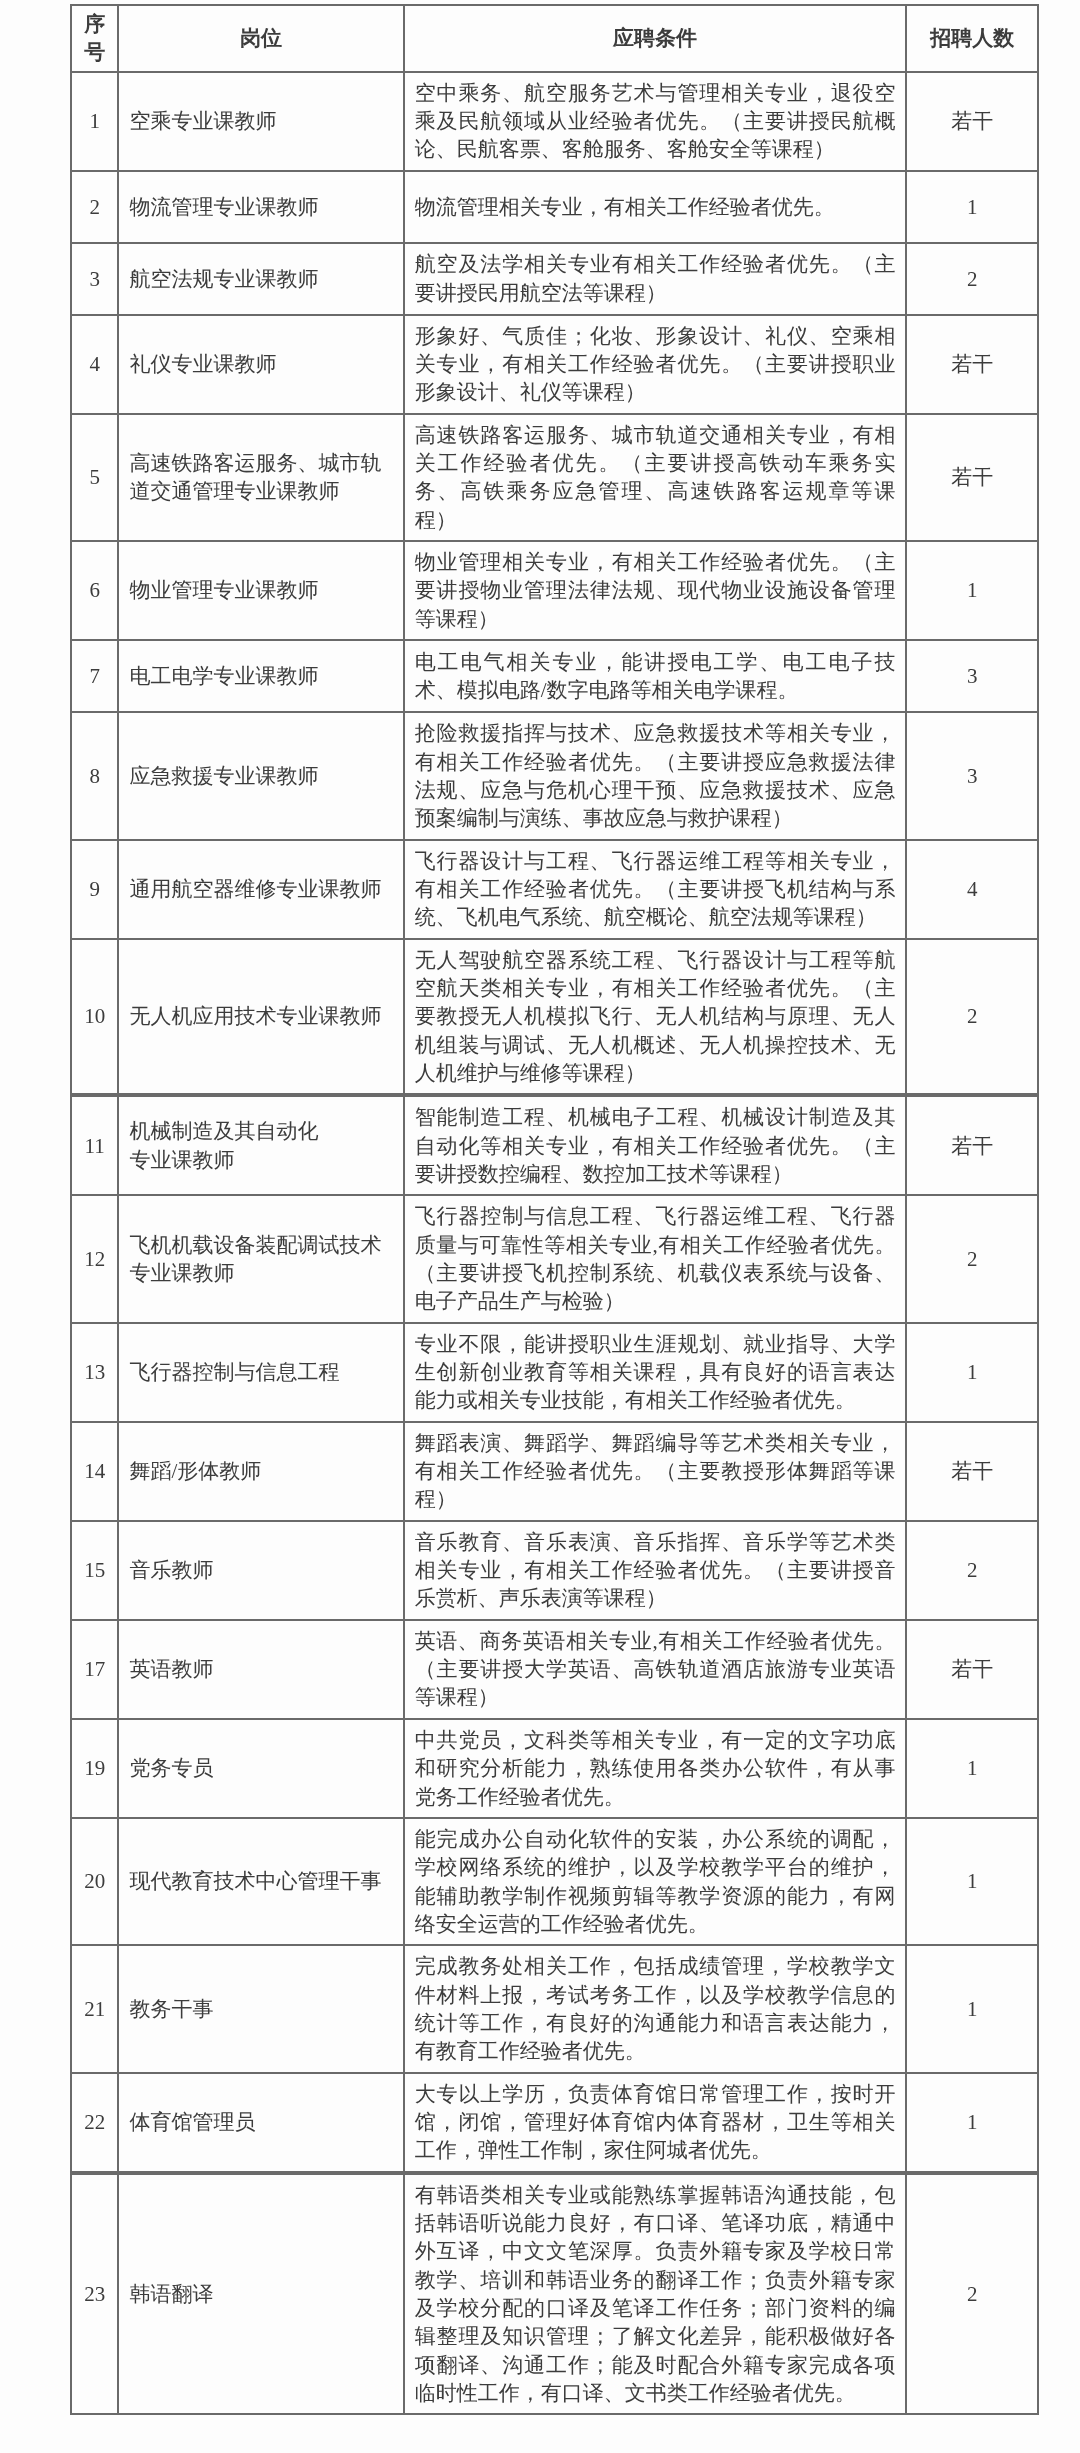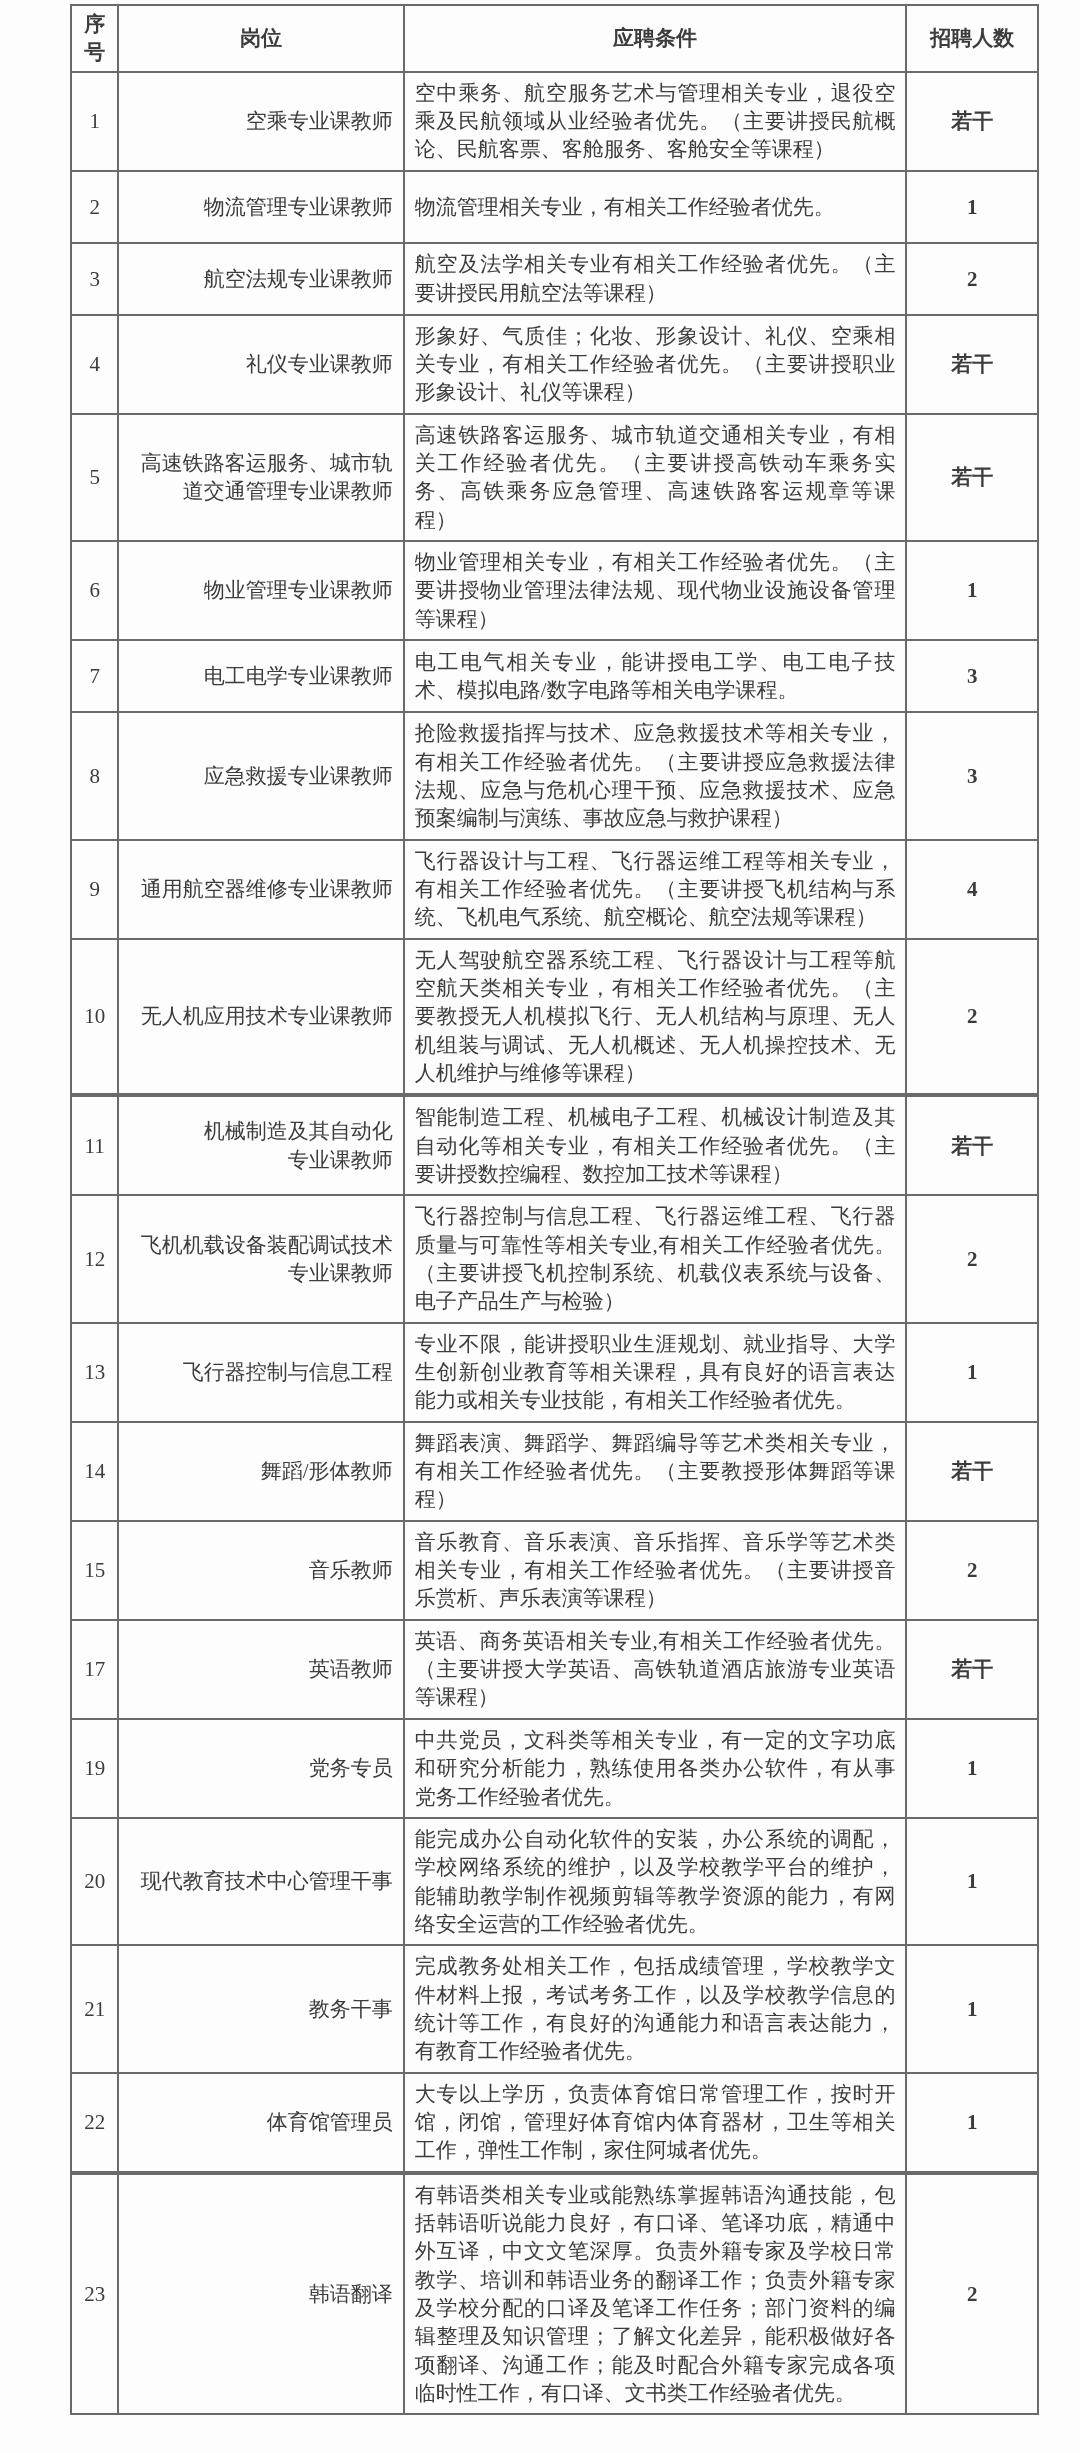--- a/index.html
+++ b/index.html
@@ -41,33 +41,32 @@
   tbody td {
     height: 72px; 
     font-size: 21px;
     line-height: 1.35;
   }
   td.cell-no {
     text-align: center;
     padding: 4px 2px;
   }
   td.cell-pos {
-    text-align: right;
+    text-align: left;
     padding: 4px 10px;
     white-space: pre-line;
   }
   td.cell-req {
     text-align: justify;
     padding: 6px 10px;
     margin-top: 12px;
   }
   td.cell-cnt {
     text-align: center;
     padding: 4px 2px;
-    font-weight: bold;
   }
   tr.section-break td {
     border-top-width: 4px;
   }
 </style>
 </head>
 <body>
 
 <div class="page">
   <table class="recruit">

